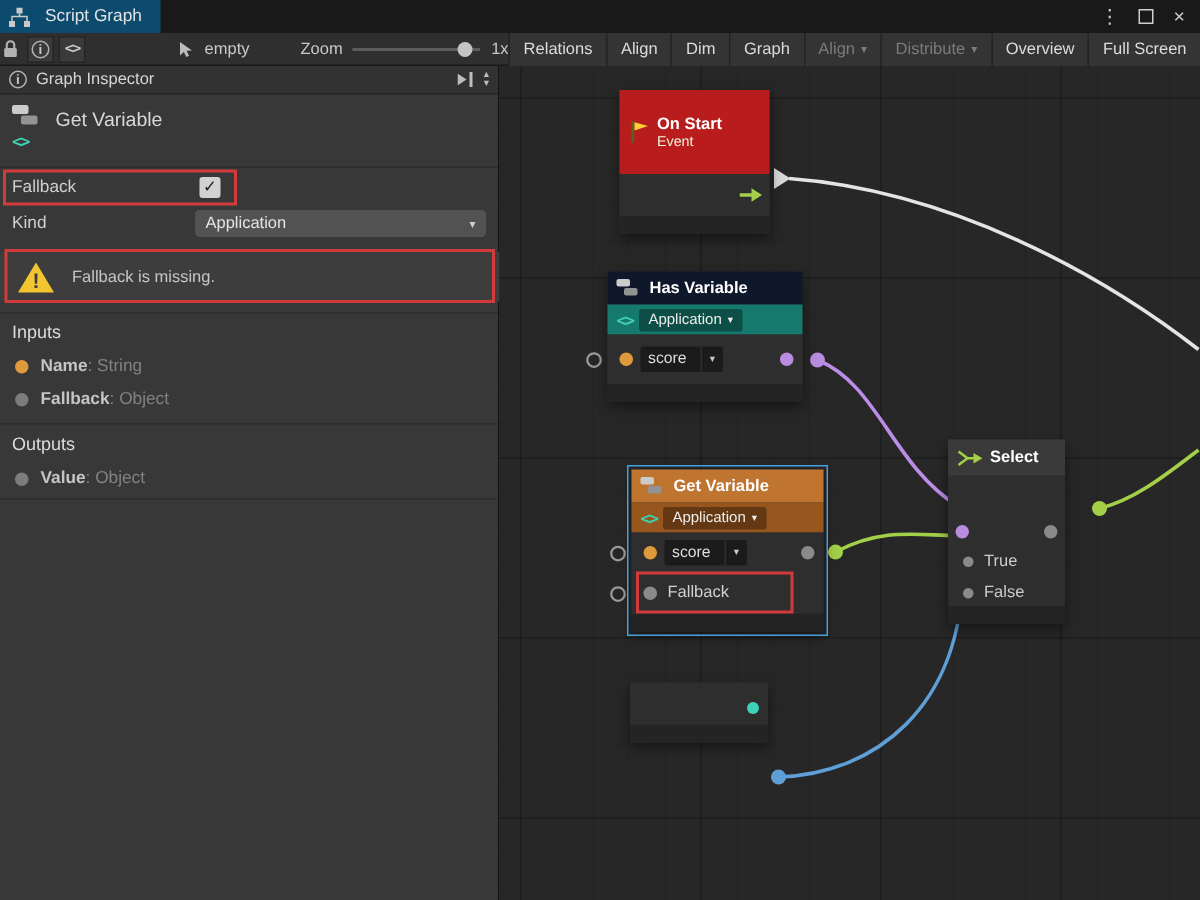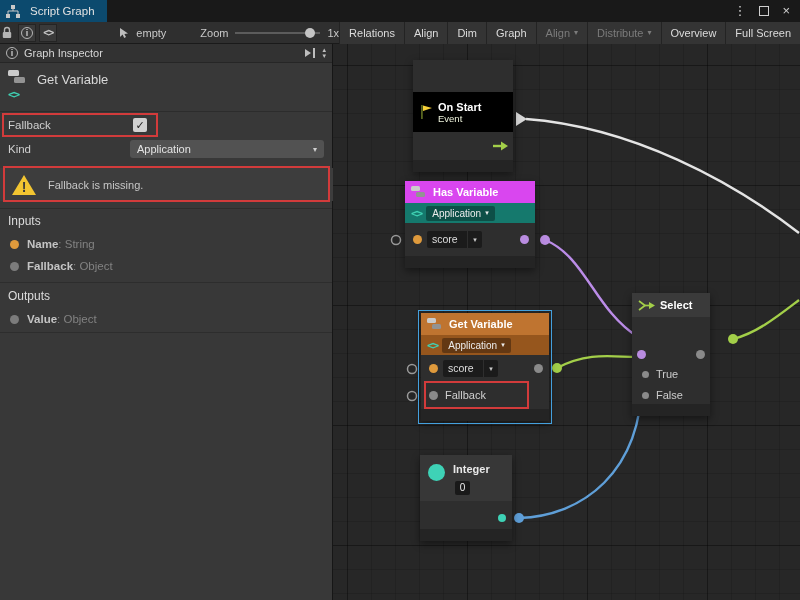--- a/index.html
+++ b/index.html
@@ -81,23 +81,23 @@
   .chip { display:flex; align-items:center; gap:4px; background:rgba(0,0,0,.34); border-radius:2px; height:15px; padding:0 6px; color:#ececec; font-size:10px; }
   .chip .ddarrow { font-size:7px; }
   .nb { position:relative; background:#2e2e2e; }
   .nf { height:12px; background:#242424; }
   .dot { position:absolute; width:9px; height:9px; border-radius:50%; }
   .dot.sm { width:7px; height:7px; }
   .purple { background:#b98ce0; } .grayd { background:#8a8a8a; } .tealdot { background:#3ed2b6; }
   .field { position:absolute; display:flex; height:17px; }
   .fieldtxt { background:#1b1b1b; color:#ddd; font-size:10.5px; line-height:17px; padding:0 5px; min-width:40px; border-radius:2px 0 0 2px; }
   .fieldarrow { background:#1b1b1b; color:#c9c9c9; width:14px; text-align:center; font-size:7px; line-height:17px; margin-left:1px; border-radius:0 2px 2px 0; }
-  .onstart-head { height:40px; background:#000000; align-items:center;margin-top:32px; }
+  .onstart-head { height:56px; background:#b91c1c; align-items:center; }
   .nsub { font-size:9.5px; color:#eef3dc; }
-  .teal-head { background:#d946ef; }
+  .teal-head { background:#0f172a; }
   .teal-sub { background:#15796d; }
   .orange-head { background:#bf7430; }
   .orange-sub { background:#96561d; }
   .gray-head { background:#3a3a3a; height:24px; }
   .selected { outline:1px solid #44a0dd; outline-offset:2px; }
   .selrow { position:absolute; left:10px; display:flex; align-items:center; gap:7px; color:#cccccc; font-size:11px;text-align:right; }
   .selrow .dot { position:static; }
   .int-head { height:46px; background:#373737; position:relative; display:block; padding:0; }
   .int-circle { position:absolute; left:8px; top:9px; width:17px; height:17px; border-radius:50%; background:#3ed2b6; }
   .int-title { position:absolute; left:33px; top:8px; font-weight:bold; font-size:11px; color:#e8e8e8; }
@@ -365,25 +365,20 @@
         </div>
         <div class="selrow" style="top:72px;">
           <span class="dot sm grayd"></span>
           <span>False</span>
         </div>
       </div>
       <div class="nf"></div>
     </div>
 
     <div class="node" style="left:87px;top:411px;width:92px;">
-      <div class="int-head">
-        <span class="int-circle"></span>
-        <span class="int-title">Integer</span>
-        <span class="valuechip">0</span>
-      </div>
       <div class="nb" style="height:28px;">
         <span class="dot tealdot" style="width:8px;height:8px;right:6px;top:13px;"></span>
       </div>
       <div class="nf"></div>
     </div>
 
   </div>
 </div>
 
 </body></html>

